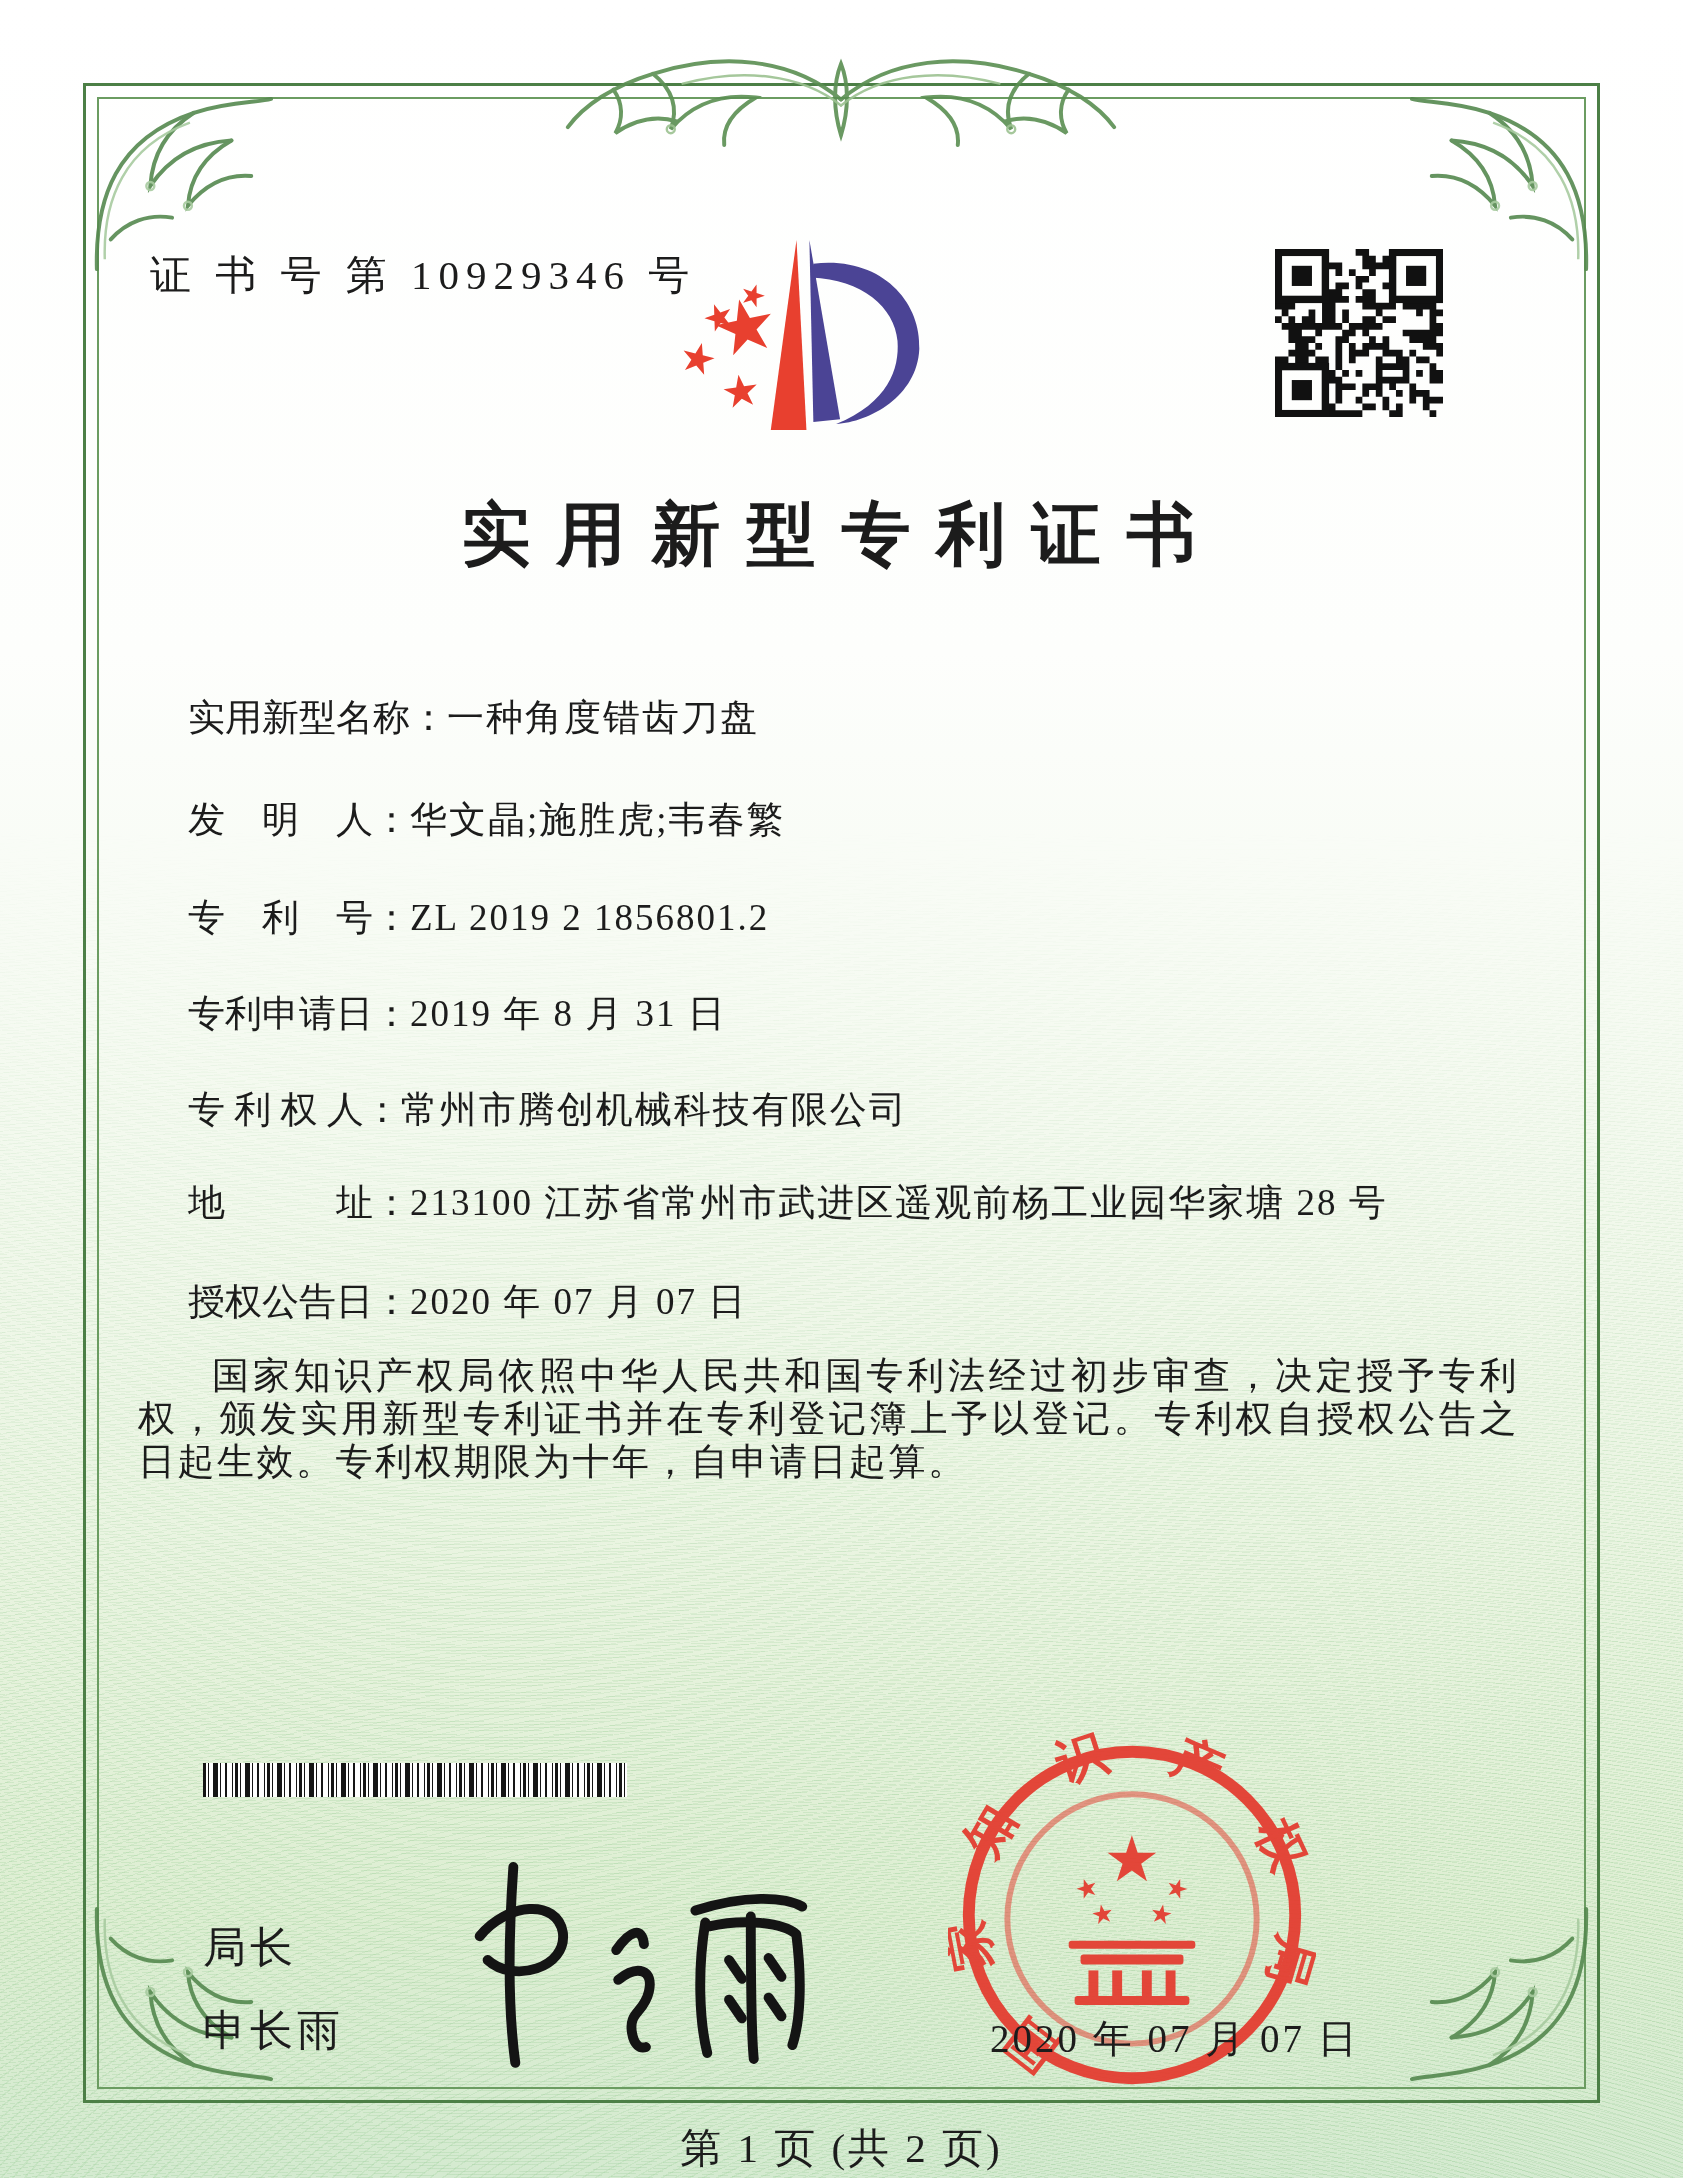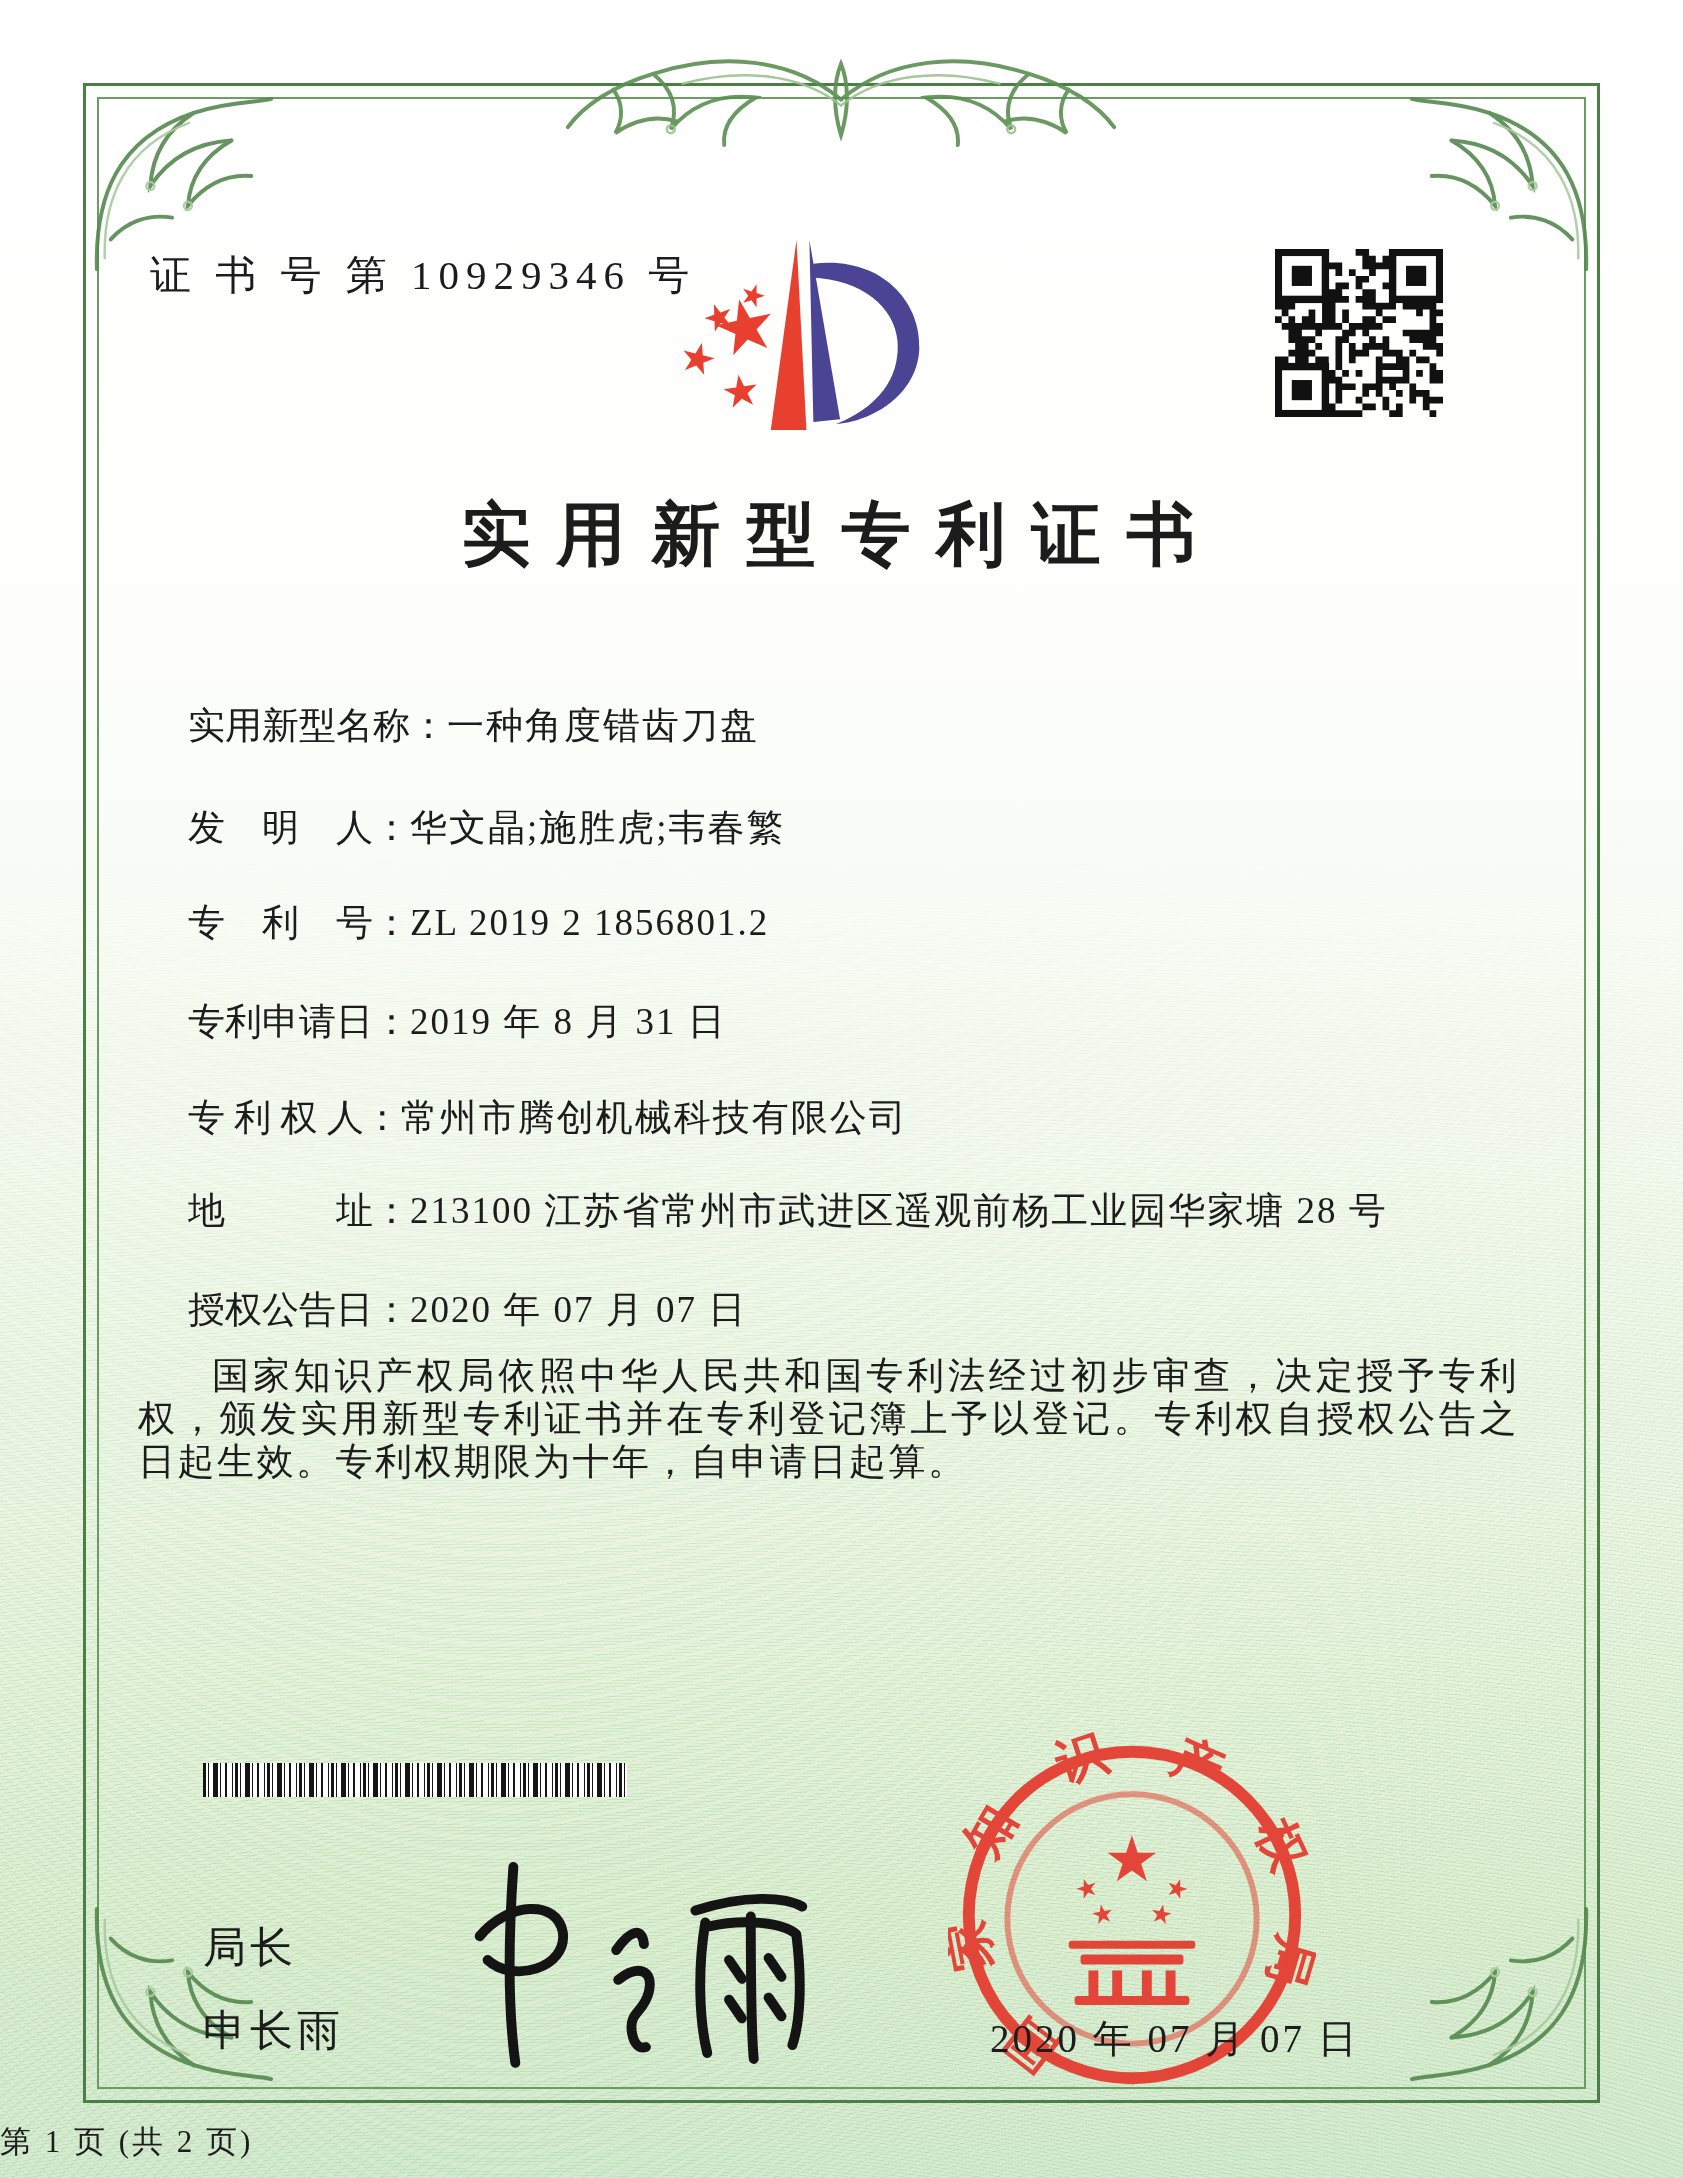--- a/index.html
+++ b/index.html
@@ -22,36 +22,36 @@
   .frame-inner{position:absolute;inset:97px 97px 89px 97px;border:2px solid #6b9c61;pointer-events:none;z-index:2;}
   .ornament{position:absolute;z-index:3;pointer-events:none;}
   .abs{position:absolute;}
   .cert-no{left:150px;top:248px;font-size:41px;letter-spacing:7px;z-index:5;}
   .logo-box{left:648px;top:220px;width:302px;height:228px;z-index:5;}
   .qr-box{left:1275px;top:249px;width:168px;height:168px;z-index:5;}
   .title{left:0;right:0;top:489px;text-align:center;font-size:69px;font-weight:bold;
          letter-spacing:26px;z-index:5;}
   .field-row{left:188px;width:1317px;font-size:37px;z-index:5;white-space:nowrap;}
   .field-label{display:inline-block;}
-  .field-value{display:inline-block;letter-spacing:2px;margin-top:8px;}
+  .field-value{display:inline-block;letter-spacing:2px;}
   .grant-right{position:absolute;left:569px;top:0;}
   .body-text{left:138px;width:1381px;font-size:37px;line-height:43px;text-align:justify;z-index:5;}
   .body-text p{margin:0;text-indent:2em;letter-spacing:2.5px;}
   .barcode{left:203px;top:1763px;width:424px;height:34px;z-index:5;
     background:repeating-linear-gradient(90deg,
       #151515 0 3px,#fff 3px 5px,#151515 5px 6px,#fff 6px 10px,
       #151515 10px 15px,#fff 15px 17px,#151515 17px 18px,#fff 18px 22px,
       #151515 22px 24px,#fff 24px 29px,#151515 29px 30px,#fff 30px 32px);
   }
   .signer{left:203px;font-size:43px;font-family:"Liberation Sans","DejaVu Sans",sans-serif;
           letter-spacing:4px;z-index:5;}
   .signature-box{left:450px;top:1839px;width:376px;height:243px;z-index:6;}
   .seal-box{left:948px;top:1731px;width:368px;height:368px;z-index:5;opacity:.93;}
   .seal-date{left:990px;top:2012px;font-size:39px;letter-spacing:3px;z-index:7;}
-  .footer{left:0;right:0;top:2121px;text-align:left;font-size:31px;letter-spacing:3px;z-index:5;}
+  .footer{left:0;right:0;top:2121px;text-align:center;font-size:41px;letter-spacing:3px;z-index:5;}
   svg{display:block;}
 </style>
 </head>
 <body>
 
 <div class="page">
 
   <div class="frame-outer"></div>
   <div class="frame-inner"></div>
 

